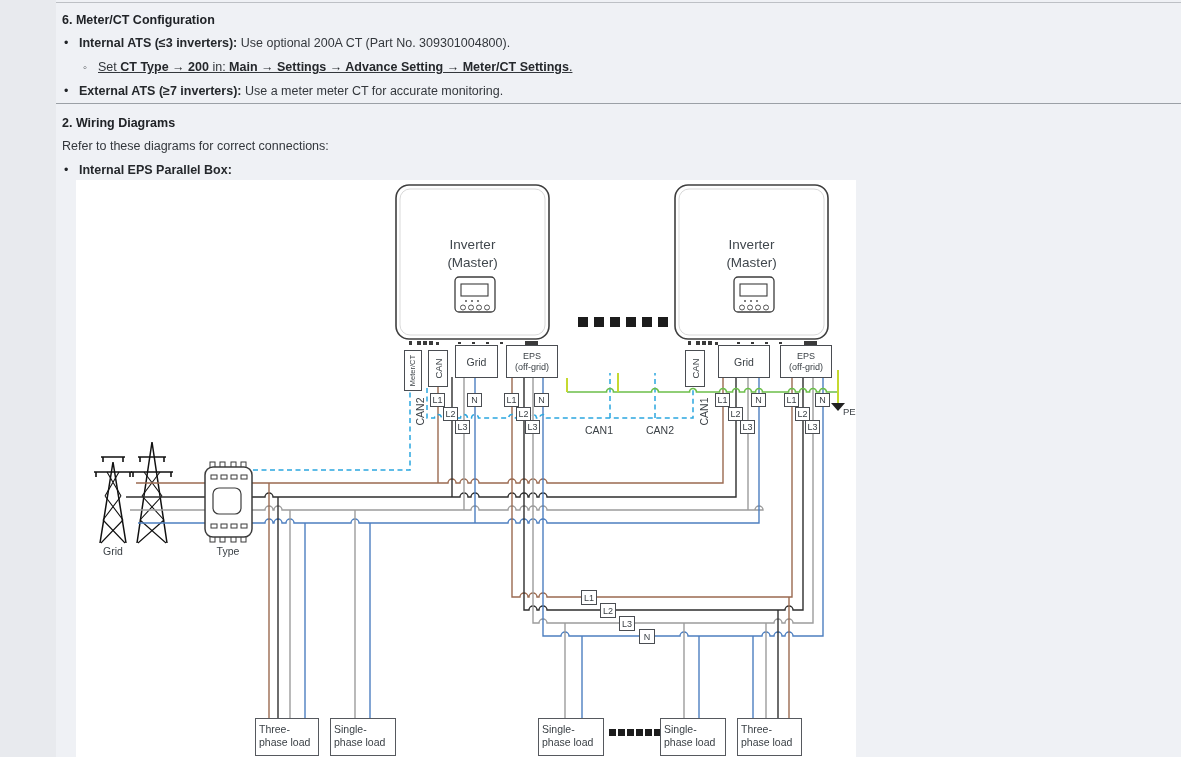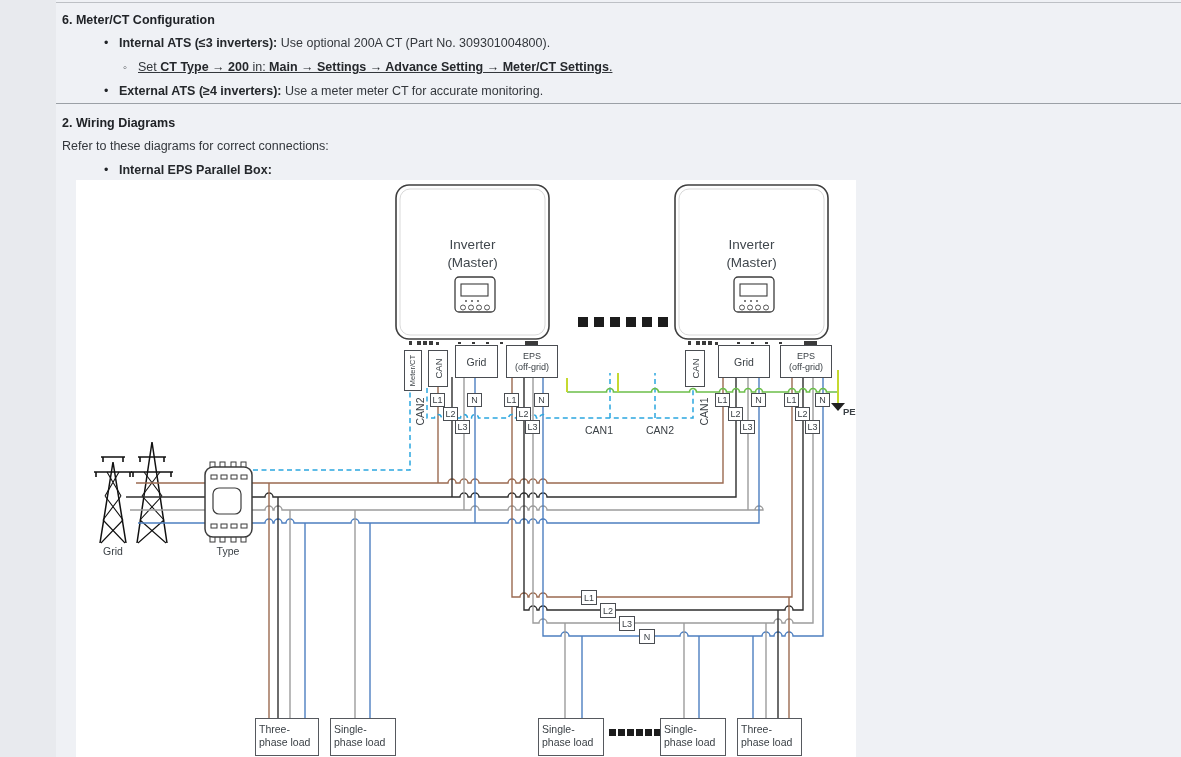--- a/index.html
+++ b/index.html
@@ -7,59 +7,59 @@
     width:1181px;height:757px;position:relative;overflow:hidden;
     background:#eff1f5;
     font-family:"Liberation Sans",sans-serif;
     color:#33373c;
   }
   .left-rail{position:absolute;left:0;top:0;width:56px;height:757px;background:#e8eaee;}
   .rule{position:absolute;left:56px;right:0;height:1px;background:#9ba0a6;}
   .rule.top{background:#bdc0c5;}
   .h-bold{position:absolute;left:62px;font-size:12.5px;font-weight:700;color:#202327;white-space:nowrap;}
   .para{position:absolute;left:62px;font-size:12.5px;color:#33373c;white-space:nowrap;}
-  .bullet-row{position:absolute;font-size:12.5px;white-space:nowrap;color:#33373c;margin-left:40px;}
+  .bullet-row{position:absolute;font-size:12.5px;white-space:nowrap;color:#33373c;}
   .bullet-row .marker{display:inline-block;width:15px;color:#202327;}
   .bullet-row.sub .marker{width:15px;font-size:11px;color:#44484d;}
   .b{font-weight:700;color:#25282c;}
 
   .canvas{position:absolute;left:76px;top:180px;width:780px;height:577px;background:#ffffff;}
   #wiresvg{position:absolute;left:0;top:0;width:1181px;height:757px;}
 
   .dlabel{position:absolute;color:#3b4146;}
   .inv-label{width:153px;text-align:center;font-size:13.5px;line-height:18px;color:#40474d;}
   .pbox{position:absolute;box-sizing:border-box;border:1.3px solid #4a4d52;background:#fff;
         display:flex;align-items:center;justify-content:center;color:#3b4146;}
   .pbox span{white-space:nowrap;}
   .rot span{transform:rotate(-90deg);}
   .pin{width:15px;height:14px;font-size:9px;}
   .pin-lg{width:16px;height:15px;font-size:9px;}
   .loadbox{position:absolute;box-sizing:border-box;border:1.2px solid #56595e;background:#fff;
            font-size:10.5px;line-height:12.5px;color:#3b4146;padding:4px 3px 0 3px;width:66px;height:38px;}
   .floatlabel{position:absolute;font-size:10.5px;color:#3b4146;white-space:nowrap;}
   .rotlabel{position:absolute;width:40px;height:13px;text-align:center;font-size:10.5px;color:#3b4146;
             transform:rotate(-90deg);white-space:nowrap;}
-  .small{font-size:9.5px;font-weight:bold;}
+  .small{font-size:9.5px;}
 </style>
 </head>
 <body>
 
 <div class="left-rail"></div>
 <div class="rule top" style="top:2px;"></div>
 
 <div class="h-bold" style="top:13px;">6. Meter/CT Configuration</div>
 
 <div class="bullet-row" style="left:64px;top:36px;">
   <span class="marker">•</span><span><span class="b">Internal ATS (≤3 inverters):</span><span> Use optional 200A CT (Part No. 309301004800).</span></span>
 </div>
 <div class="bullet-row sub" style="left:83px;top:60px;text-decoration:underline;">
   <span class="marker">◦</span><span><span>Set </span><span class="b">CT Type → 200</span><span> in: </span><span class="b">Main → Settings → Advance Setting → Meter/CT Settings</span><span>.</span></span>
 </div>
 <div class="bullet-row" style="left:64px;top:84px;">
-  <span class="marker">•</span><span><span class="b">External ATS (≥4 inverters):</span><span> Use a meter meter CT for accurate monitoring.</span></span>
+  <span class="marker">•</span><span><span class="b">External ATS (≥7 inverters):</span><span> Use a meter meter CT for accurate monitoring.</span></span>
 </div>
 
 <div class="rule" style="top:103px;"></div>
 
 <div class="h-bold" style="top:116px;">2. Wiring Diagrams</div>
 <div class="para" style="top:139px;">Refer to these diagrams for correct connections:</div>
 <div class="bullet-row" style="left:64px;top:163px;">
   <span class="marker">•</span><span><span class="b">Internal EPS Parallel Box:</span></span>
 </div>
 

